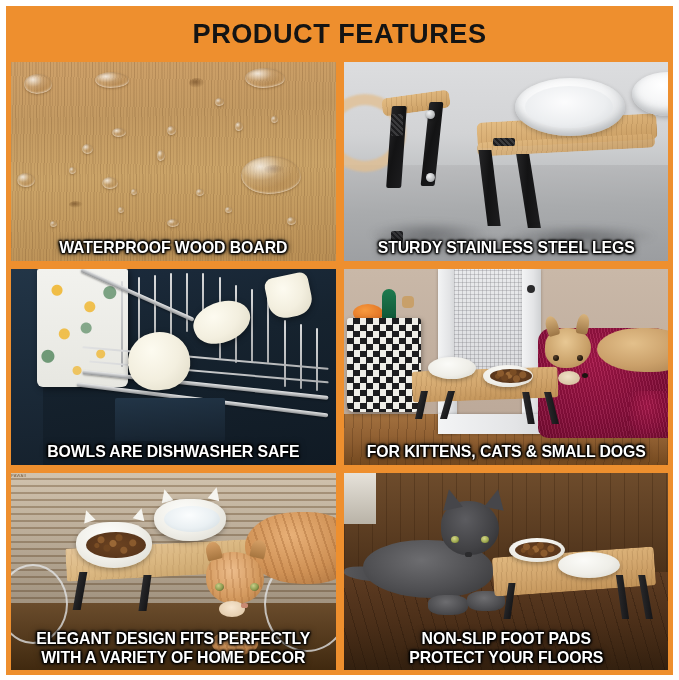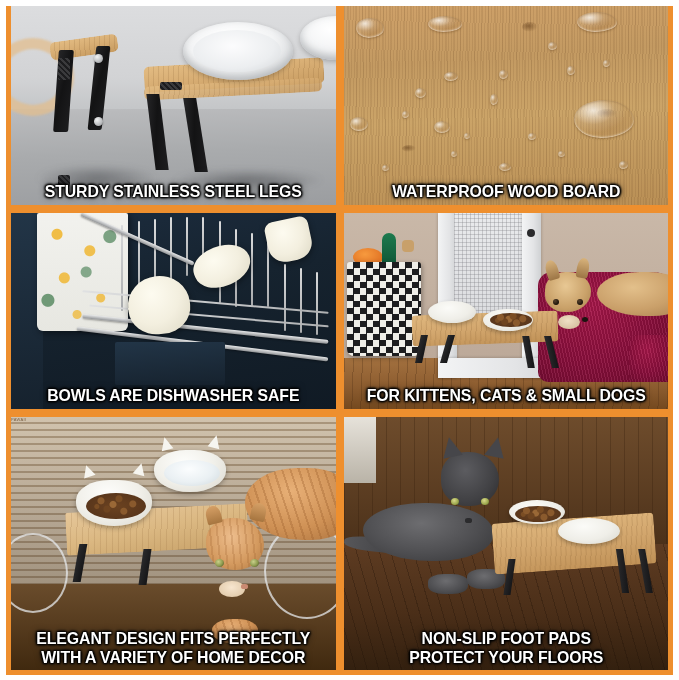--- a/index.html
+++ b/index.html
@@ -447,53 +447,27 @@
     letter-spacing: 0.3px;
     font-family: "Liberation Sans", sans-serif;
   }
 </style>
 </head>
 <body>
 
 <div class="infographic">
   <div class="frame">
 
+    <div class="header">
+      <div class="header-title">PRODUCT FEATURES</div>
+    </div>
 
     <div class="grid">
 
       <div class="row row-1">
-
-        <div class="panel">
-          <div class="photo studio-bg">
-            <div class="studio-wall"></div>
-
-            <div style="position:absolute;left:-6%;top:16%;width:82px;height:78px;border-radius:50%;border:11px solid rgba(226,190,142,0.75);filter:blur(1px);"></div>
-
-            <div class="board-bamboo" style="left:12%;top:16%;width:68px;height:18px;transform:rotate(-8deg);"></div>
-            <div class="leg-black" style="left:14%;top:22%;width:15px;height:82px;transform:skewX(-4deg);border-radius:2px;"></div>
-            <div class="leg-black" style="left:25%;top:20%;width:14px;height:84px;transform:skewX(-6deg);border-radius:2px;"></div>
-            <div class="pad-grip" style="left:14.5%;top:26%;width:12px;height:22px;"></div>
-            <div class="pad-grip" style="left:14.5%;top:85%;width:12px;height:12px;"></div>
-            <div class="screw" style="left:25.5%;top:24%;width:9px;height:9px;"></div>
-            <div class="screw" style="left:25.5%;top:56%;width:9px;height:9px;"></div>
-
-            <div class="board-bamboo" style="left:41%;top:28%;width:180px;height:26px;transform:rotate(-3deg);"></div>
-            <div class="board-bamboo" style="left:41%;top:38%;width:178px;height:14px;transform:rotate(-3deg);opacity:0.9;"></div>
-            <div class="leg-black" style="left:43%;top:44%;width:13px;height:76px;transform:skewX(7deg);"></div>
-            <div class="leg-black" style="left:55%;top:46%;width:13px;height:74px;transform:skewX(9deg);"></div>
-            <div class="pad-grip" style="left:46%;top:38%;width:22px;height:8px;"></div>
-
-            <div class="bowl-white" style="left:53%;top:8%;width:110px;height:58px;"></div>
-            <div class="bowl-inner" style="left:56%;top:12%;width:88px;height:42px;"></div>
-            <div class="bowl-white" style="left:89%;top:5%;width:70px;height:44px;"></div>
-            <div class="shadow-soft" style="left:8%;top:80%;width:120px;height:26px;"></div>
-            <div class="shadow-soft" style="left:50%;top:82%;width:150px;height:22px;"></div>
-          </div>
-          <div class="caption">STURDY STAINLESS STEEL LEGS</div>
-        </div>
 
         <div class="panel">
           <div class="photo wood-board">
             <div class="wood-knot" style="left:55%;top:8%;width:16px;height:10px;"></div>
             <div class="wood-knot" style="left:78%;top:52%;width:20px;height:9px;"></div>
             <div class="wood-knot" style="left:18%;top:70%;width:14px;height:7px;"></div>
 
             <div class="drop" style="left:4%;top:6%;width:28px;height:20px;"></div>
             <div class="drop" style="left:26%;top:5%;width:34px;height:16px;"></div>
             <div class="drop" style="left:72%;top:3%;width:40px;height:20px;"></div>
@@ -511,20 +485,49 @@
             <div class="drop" style="left:37%;top:64%;width:6px;height:6px;"></div>
             <div class="drop" style="left:57%;top:64%;width:8px;height:7px;"></div>
             <div class="drop" style="left:33%;top:73%;width:6px;height:6px;"></div>
             <div class="drop" style="left:66%;top:73%;width:7px;height:6px;"></div>
             <div class="drop" style="left:85%;top:78%;width:9px;height:8px;"></div>
             <div class="drop" style="left:12%;top:80%;width:7px;height:6px;"></div>
             <div class="drop" style="left:48%;top:79%;width:12px;height:8px;"></div>
           </div>
           <div class="caption">WATERPROOF WOOD BOARD</div>
         </div>
+
+        <div class="panel">
+          <div class="photo studio-bg">
+            <div class="studio-wall"></div>
+
+            <div style="position:absolute;left:-6%;top:16%;width:82px;height:78px;border-radius:50%;border:11px solid rgba(226,190,142,0.75);filter:blur(1px);"></div>
+
+            <div class="board-bamboo" style="left:12%;top:16%;width:68px;height:18px;transform:rotate(-8deg);"></div>
+            <div class="leg-black" style="left:14%;top:22%;width:15px;height:82px;transform:skewX(-4deg);border-radius:2px;"></div>
+            <div class="leg-black" style="left:25%;top:20%;width:14px;height:84px;transform:skewX(-6deg);border-radius:2px;"></div>
+            <div class="pad-grip" style="left:14.5%;top:26%;width:12px;height:22px;"></div>
+            <div class="pad-grip" style="left:14.5%;top:85%;width:12px;height:12px;"></div>
+            <div class="screw" style="left:25.5%;top:24%;width:9px;height:9px;"></div>
+            <div class="screw" style="left:25.5%;top:56%;width:9px;height:9px;"></div>
+
+            <div class="board-bamboo" style="left:41%;top:28%;width:180px;height:26px;transform:rotate(-3deg);"></div>
+            <div class="board-bamboo" style="left:41%;top:38%;width:178px;height:14px;transform:rotate(-3deg);opacity:0.9;"></div>
+            <div class="leg-black" style="left:43%;top:44%;width:13px;height:76px;transform:skewX(7deg);"></div>
+            <div class="leg-black" style="left:55%;top:46%;width:13px;height:74px;transform:skewX(9deg);"></div>
+            <div class="pad-grip" style="left:46%;top:38%;width:22px;height:8px;"></div>
+
+            <div class="bowl-white" style="left:53%;top:8%;width:110px;height:58px;"></div>
+            <div class="bowl-inner" style="left:56%;top:12%;width:88px;height:42px;"></div>
+            <div class="bowl-white" style="left:89%;top:5%;width:70px;height:44px;"></div>
+            <div class="shadow-soft" style="left:8%;top:80%;width:120px;height:26px;"></div>
+            <div class="shadow-soft" style="left:50%;top:82%;width:150px;height:22px;"></div>
+          </div>
+          <div class="caption">STURDY STAINLESS STEEL LEGS</div>
+        </div>
       </div>
 
       <div class="row row-2">
 
         <div class="panel">
           <div class="photo dishwasher-bg">
             <div class="dw-dark-panel" style="left:0;top:0;width:10%;height:100%;"></div>
             <div class="dw-towel" style="left:8%;top:0;width:28%;height:60%;"></div>
 
             <div class="rack-wire-v" style="left:34%;top:6%;height:44%;"></div>

